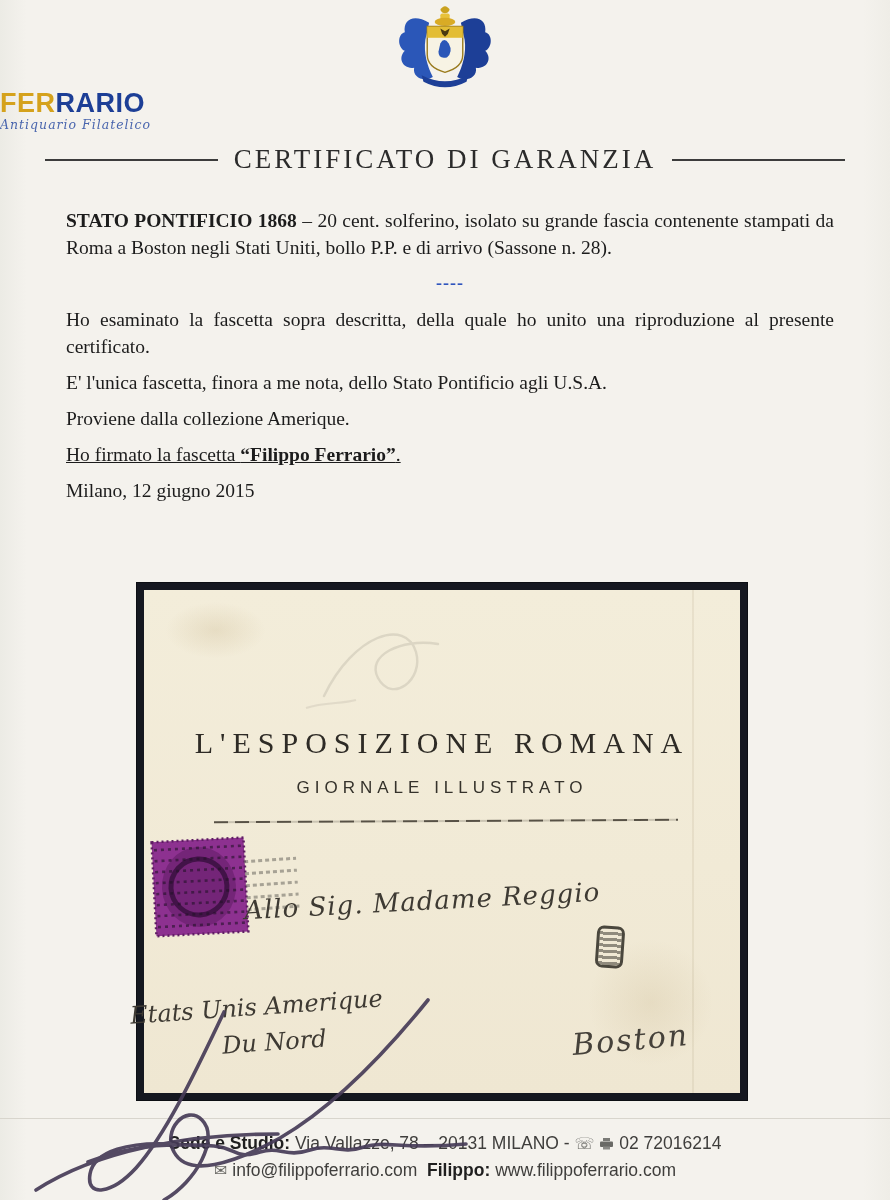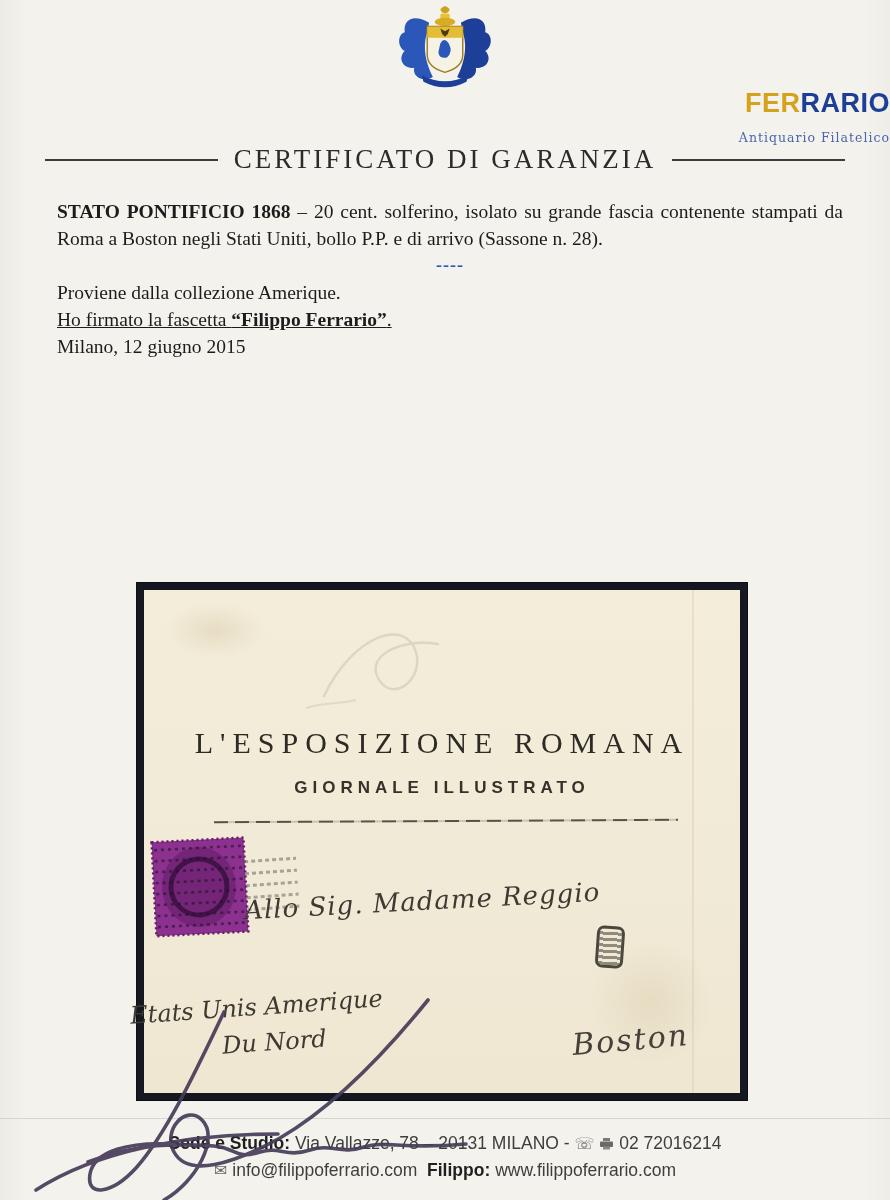--- a/index.html
+++ b/index.html
@@ -1,50 +1,50 @@
 <!DOCTYPE html>
 <html><head>
 <meta charset="utf-8">
 <style>
   html,body{margin:0;padding:0;background:#e8e6e0;}
   .page{position:relative;width:890px;height:1200px;margin:0 auto;overflow:hidden;
         background:linear-gradient(90deg,#ecebe5 0,#f4f2ed 3%,#f4f2ed 97%,#efede7 100%);
         font-family:"Liberation Serif",serif;color:#1c1c1c;}
   
-  .brand{position:absolute;top:6px;left:0;width:100%;text-align:right;}
+  .brand{position:absolute;top:6px;left:0;width:100%;text-align:left;}
   .crest{display:block;margin:0 auto;}
   .wordmark{font-family:"Liberation Sans",sans-serif;font-weight:bold;font-size:27px;letter-spacing:.5px;line-height:1;margin-top:-2px;}
   .wm-gold{color:#d5a21c;}
   .wm-blue{color:#1c3e96;}
-  .tagline{font-family:"DejaVu Serif",serif;font-size:12.5px;color:#4a66ae;margin-top:13px;letter-spacing:1px;}
+  .tagline{font-family:"DejaVu Serif",serif;font-style:italic;font-size:12.5px;color:#4a66ae;margin-top:0;letter-spacing:1px;}
   
   .heading-row{position:absolute;top:144px;left:45px;right:45px;display:flex;align-items:center;gap:16px;}
   .heading-rule{flex:1;height:2px;background:#3c3c3c;}
   .heading-text{font-size:27px;letter-spacing:3px;color:#2b2b2b;white-space:nowrap;font-family:"Liberation Serif",serif;}
   
   .content{position:absolute;left:57px;right:47px;top:198px;font-size:19.5px;line-height:27px;}
-  .content p{margin:0;}
+  .content p{margin:9px;}
   .just{text-align:justify;}
   .divider{color:#2f55bd;font-weight:bold;text-align:center;letter-spacing:1px;margin-top:4px;font-size:18px;}
   .mt-lg{margin-top:36px;}
   .mt-md{margin-top:30px;}
   .mt-sm{margin-top:26px;text-decoration:underline;}
   
   .photo{position:absolute;left:137px;top:583px;width:596px;height:503px;background:#f2ecd9;
          border:7px solid #151820;box-shadow:0 0 0 1px #0c0e13;}
   .photo-inner{position:relative;width:100%;height:100%;
          background:
            radial-gradient(closest-side at 12% 8%, rgba(168,138,80,.16), transparent 70%),
            radial-gradient(closest-side at 85% 82%, rgba(160,130,70,.12), transparent 70%),
            linear-gradient(180deg,#f3edda 0,#f1ead6 55%,#efe7d2 100%);}
   .fold-line{position:absolute;left:548px;top:0;bottom:0;width:2px;background:rgba(120,100,60,.09);}
   .wrapper-title{position:absolute;top:136px;left:0;width:100%;text-align:center;
          font-size:30px;letter-spacing:7px;color:#2e2b26;font-family:"Liberation Serif",serif;}
   .wrapper-subtitle{position:absolute;top:188px;left:0;width:100%;text-align:center;
-         font-family:"Liberation Sans",sans-serif;font-weight:bold;font-size:17px;letter-spacing:5px;color:#35322b;}
+         font-family:"Liberation Sans",sans-serif;font-weight:normal;font-size:17px;letter-spacing:5px;color:#35322b;}
   .printed-rule{position:absolute;top:230px;left:70px;width:464px;height:2px;opacity:.85;transform:rotate(-.3deg);
          background:repeating-linear-gradient(90deg,#3c362c 0 14px,rgba(60,54,44,.25) 14px 21px);}
   .script{font-family:"DejaVu Serif",serif;font-style:italic;color:#3e3a33;white-space:nowrap;}
   .address-script{position:absolute;left:100px;top:296px;font-size:26px;transform:rotate(-3deg);letter-spacing:1px;}
   .origin-script-1{position:absolute;left:-14px;top:403px;font-size:24px;transform:rotate(-4deg);}
   .origin-script-2{position:absolute;left:78px;top:438px;font-size:24px;transform:rotate(-4deg);}
   .destination-script{position:absolute;left:428px;top:432px;font-size:30px;transform:rotate(-5deg);letter-spacing:2px;color:#45413a;}
   .postmark{position:absolute;left:452px;top:336px;width:22px;height:36px;border:3px solid #343129;border-radius:7px;
          transform:rotate(4deg);opacity:.88;
          background:repeating-linear-gradient(0deg,rgba(40,38,32,.55) 0 3px,rgba(240,234,216,.25) 3px 6px);}
@@ -84,20 +84,22 @@
 
   <div class="heading-row">
     <div class="heading-rule"></div>
     <div class="heading-text">CERTIFICATO DI GARANZIA</div>
     <div class="heading-rule"></div>
   </div>
 
   <div class="content">
     <p class="just"><b>STATO PONTIFICIO 1868</b><span> – 20 cent. solferino, isolato su grande fascia contenente stampati da Roma a Boston negli Stati Uniti, bollo P.P. e di arrivo (Sassone n. 28).</span></p>
     <p class="divider">----</p>
+    <p class="just mt-lg">Ho esaminato la fascetta sopra descritta, della quale ho unito una riproduzione al presente certificato.</p>
+    <p>E' l'unica fascetta, finora a me nota, dello Stato Pontificio agli U.S.A.</p>
     <p>Proviene dalla collezione Amerique.</p>
     <p class="mt-sm"><span>Ho firmato la fascetta </span><b>“Filippo Ferrario”</b><span>.</span></p>
     <p class="mt-md">Milano, 12 giugno 2015</p>
   </div>
 
   <div class="photo">
     <div class="photo-inner">
       <div class="fold-line"></div>
 
       <svg class="pencil-svg" width="220" height="110" viewBox="0 0 220 110">

